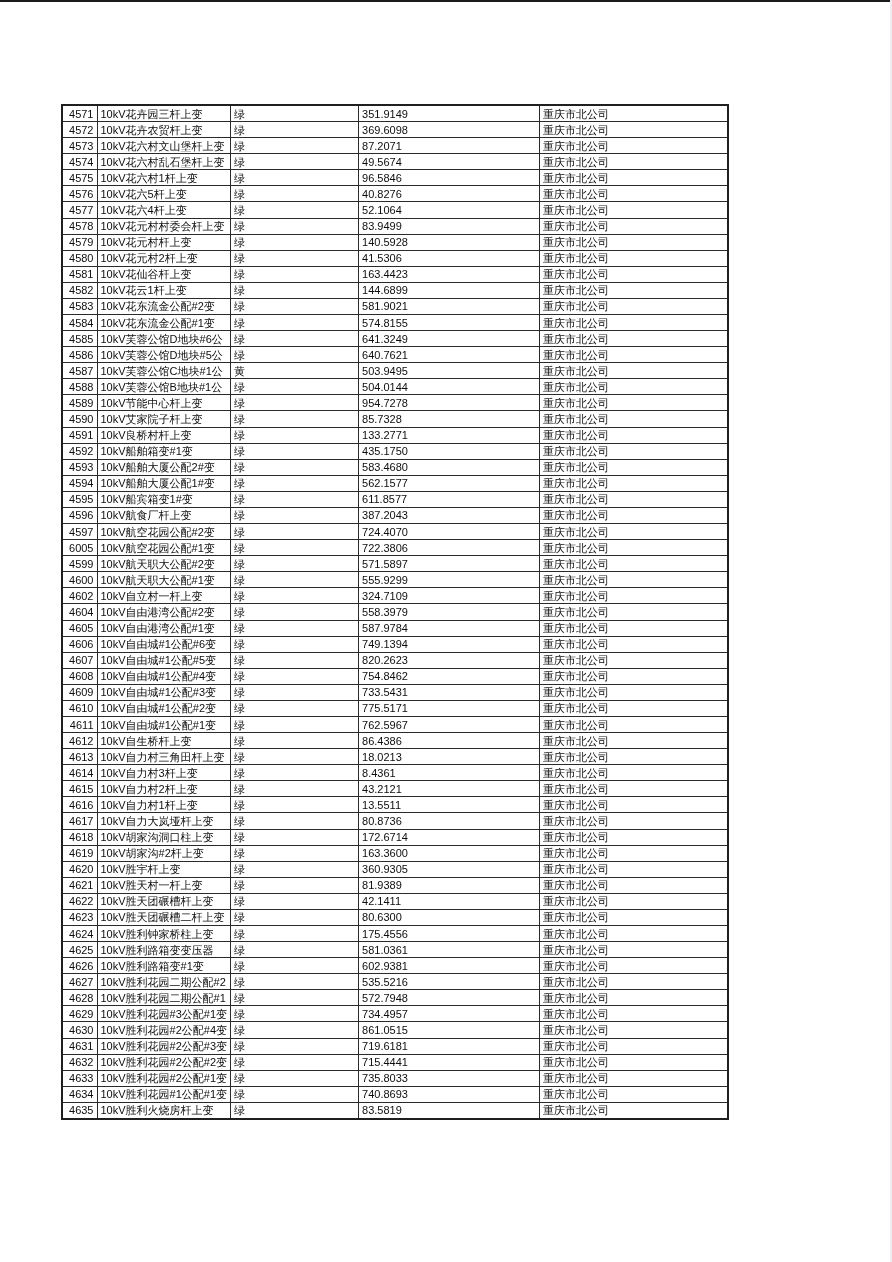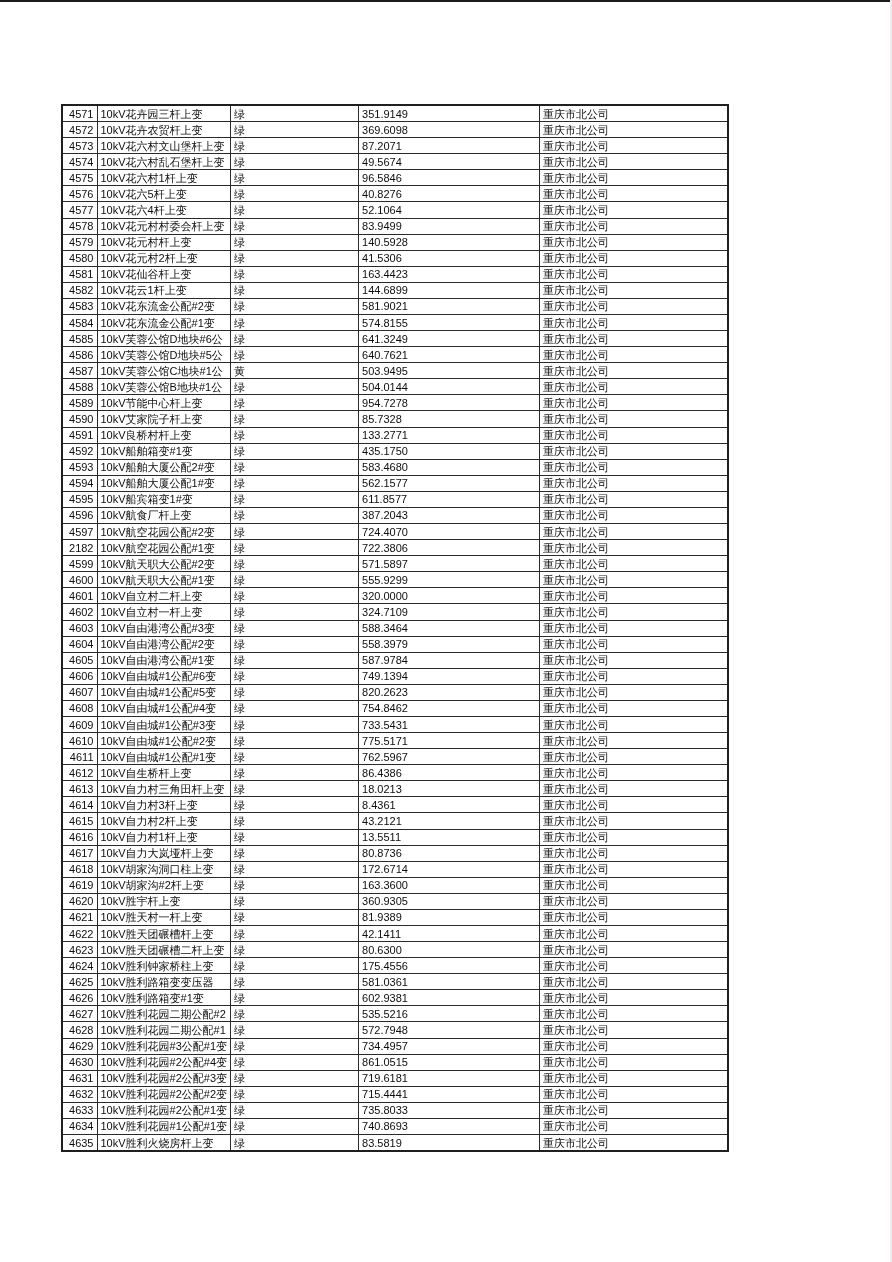--- a/index.html
+++ b/index.html
@@ -248,59 +248,45 @@
         <td class="c4">重庆市北公司</td>
       </tr>
       <tr>
         <td class="c0">4597</td>
         <td class="c1">10kV航空花园公配#2变</td>
         <td class="c2">绿</td>
         <td class="c3">724.4070</td>
         <td class="c4">重庆市北公司</td>
       </tr>
       <tr>
-        <td class="c0">2182</td>
+        <td class="c0">6005</td>
         <td class="c1">10kV航空花园公配#1变</td>
         <td class="c2">绿</td>
         <td class="c3">722.3806</td>
         <td class="c4">重庆市北公司</td>
       </tr>
       <tr>
         <td class="c0">4599</td>
         <td class="c1">10kV航天职大公配#2变</td>
         <td class="c2">绿</td>
         <td class="c3">571.5897</td>
         <td class="c4">重庆市北公司</td>
       </tr>
       <tr>
         <td class="c0">4600</td>
         <td class="c1">10kV航天职大公配#1变</td>
         <td class="c2">绿</td>
         <td class="c3">555.9299</td>
         <td class="c4">重庆市北公司</td>
       </tr>
       <tr>
-        <td class="c0">4601</td>
-        <td class="c1">10kV自立村二杆上变</td>
-        <td class="c2">绿</td>
-        <td class="c3">320.0000</td>
-        <td class="c4">重庆市北公司</td>
-      </tr>
-      <tr>
         <td class="c0">4602</td>
         <td class="c1">10kV自立村一杆上变</td>
         <td class="c2">绿</td>
         <td class="c3">324.7109</td>
-        <td class="c4">重庆市北公司</td>
-      </tr>
-      <tr>
-        <td class="c0">4603</td>
-        <td class="c1">10kV自由港湾公配#3变</td>
-        <td class="c2">绿</td>
-        <td class="c3">588.3464</td>
         <td class="c4">重庆市北公司</td>
       </tr>
       <tr>
         <td class="c0">4604</td>
         <td class="c1">10kV自由港湾公配#2变</td>
         <td class="c2">绿</td>
         <td class="c3">558.3979</td>
         <td class="c4">重庆市北公司</td>
       </tr>
       <tr>

